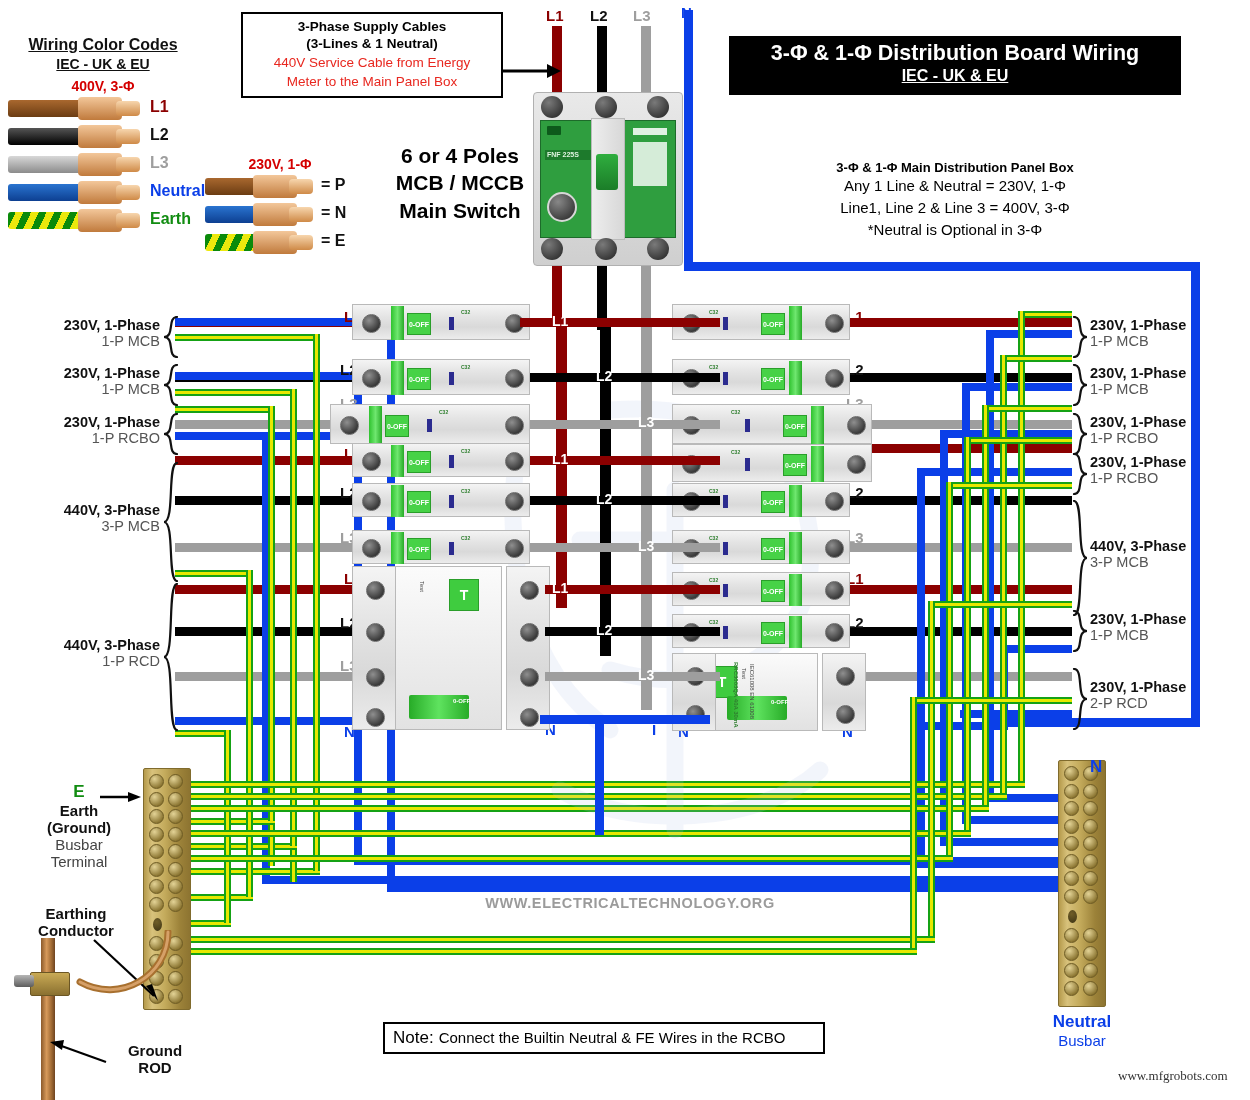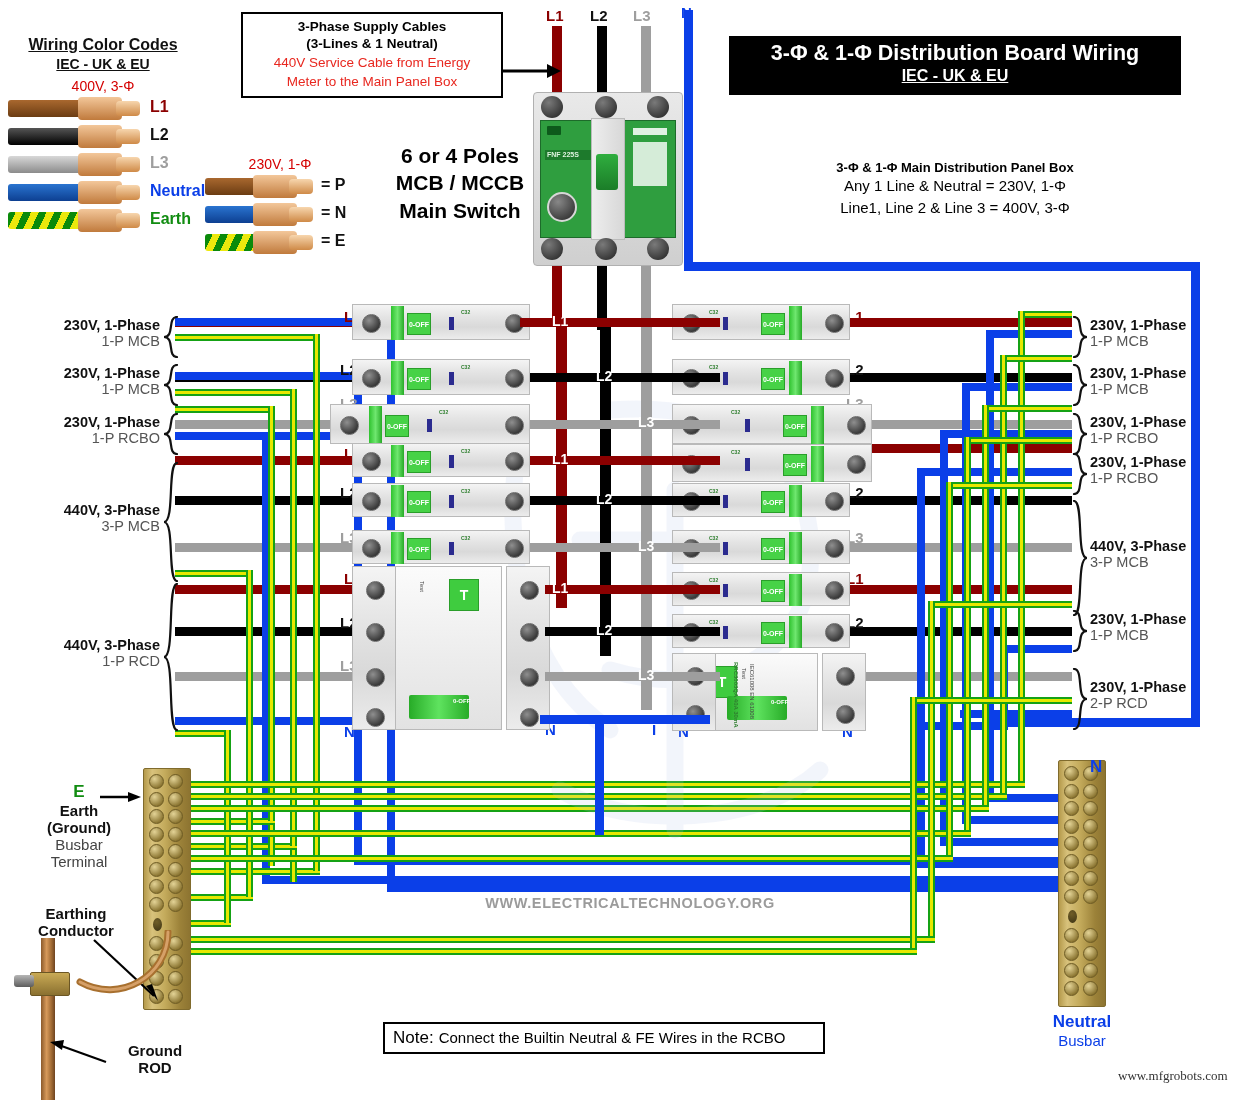--- a/index.html
+++ b/index.html
@@ -25,21 +25,21 @@
   .lbl{position:absolute;font-weight:bold;font-size:15px;line-height:1;}
   .lbl-l1{color:#8B0000;}
   .lbl-l2{color:#111;}
   .lbl-l3{color:#9e9e9e;}
   .lbl-n {color:#0b3fe8;}
 
   
   #legend{left:8px;top:36px;width:190px;}
   .legend-title{font-weight:bold;font-size:16px;color:#111;text-decoration:underline;text-align:center;}
   .legend-sub{font-weight:bold;font-size:14px;color:#111;text-decoration:underline;text-align:center;margin-top:2px;}
-  .legend-volt{font-weight:normal;font-size:14px;color:#d40000;text-align:center;margin-top:6px;}
+  .legend-volt{font-weight:bold;font-size:14px;color:#d40000;text-align:center;margin-top:6px;}
   .cablerow{position:relative;height:28px;}
   .cable{position:absolute;left:0;top:6px;width:92px;height:17px;border-radius:3px;}
   .cable.brown{background:linear-gradient(#a9682f,#6b3c12);}
   .cable.black{background:linear-gradient(#555,#000);}
   .cable.grey {background:linear-gradient(#d8d8d8,#8b8b8b);}
   .cable.blue {background:linear-gradient(#2a74d0,#0d3f91);}
   .cable.ge   {background:repeating-linear-gradient(115deg,#0a8a0a 0 7px,#ece80d 7px 14px);}
   .ferrule{position:absolute;left:70px;top:3px;width:44px;height:23px;border-radius:4px;
            background:linear-gradient(#f3c79a,#c07a3c);}
   .tip{position:absolute;left:108px;top:7px;width:24px;height:15px;border-radius:4px;
@@ -332,20 +332,21 @@
 
 <div id="titleBlock" class="abs nosel">
   <div class="mid">3-Φ &amp; 1-Φ Distribution Board Wiring</div>
   <div class="sml">IEC - UK &amp; EU</div>
 </div>
 
 <div id="subTitle" class="abs nosel">
   <div class="h">3-Φ &amp; 1-Φ Main Distribution Panel Box</div>
   <div class="l">Any 1 Line &amp; Neutral = 230V, 1-Φ</div>
   <div class="l">Line1, Line 2 &amp; Line 3 = 400V, 3-Φ</div>
+  <div class="l">*Neutral is Optional in 3-Φ</div>
 </div>
 
 <div id="polesTxt" class="abs nosel">
   <div>6 or 4 Poles</div>
   <div>MCB / MCCB</div>
   <div>Main Switch</div>
 </div>
 
 <div class="abs" id="mccb" style="left:533px;top:92px;width:148px;height:172px;">
   <div class="abs" style="left:0;top:0;width:148px;height:172px;background:linear-gradient(180deg,#e9e9e9,#cfcfcf);border:1px solid #b0b0b0;border-radius:4px;"></div>

